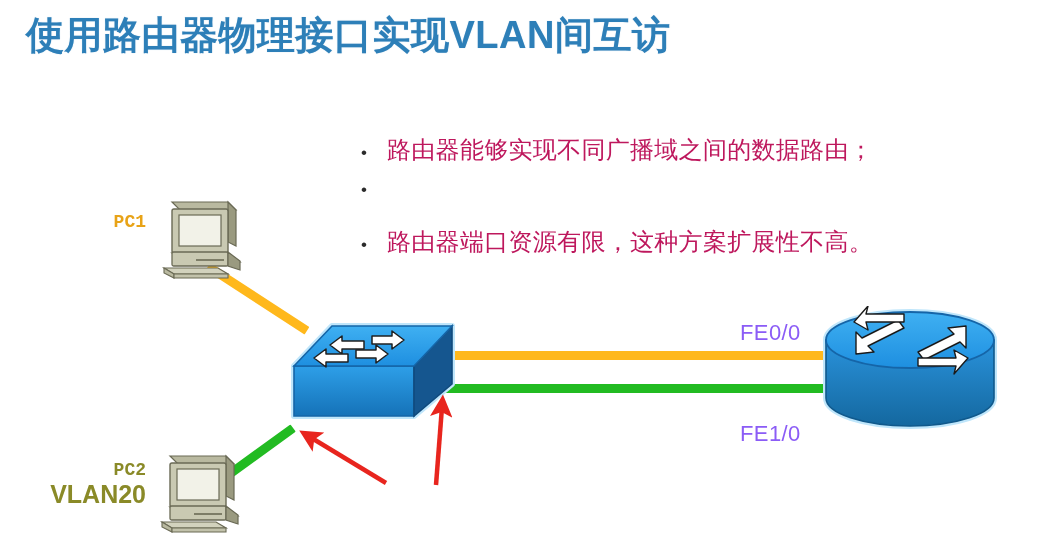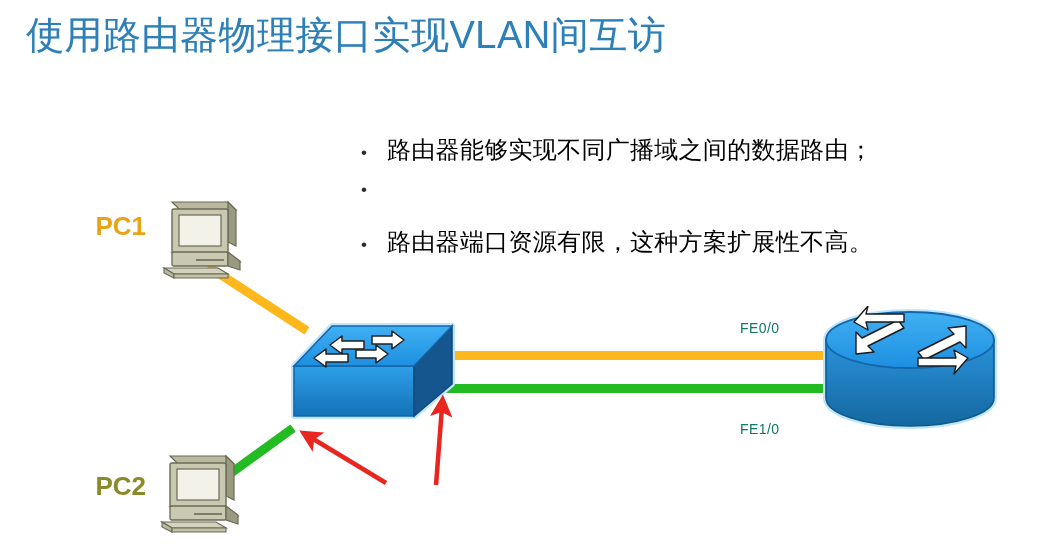--- a/index.html
+++ b/index.html
@@ -15,21 +15,21 @@
     overflow: hidden;
     font-family: "Liberation Sans", "DejaVu Sans", sans-serif;
   }
 
   
   #title {
     position: absolute;
     left: 26px;
     top: 10px;
     font-size: 38px;
-    font-weight: normal;
+    font-weight: bold;
     color: #2d7fb8;
     letter-spacing: 0.5px;
     white-space: nowrap;
     text-shadow: 0 0 1px rgba(45,127,184,0.35);
   }
 
   
   #bullets {
     position: absolute;
     left: 355px;
@@ -45,48 +45,48 @@
     width: 32px;
     flex: 0 0 32px;
     font-size: 17px;
     color: #2b2b2b;
     text-align: left;
     padding-left: 6px;
     box-sizing: border-box;
   }
   .bullet-text {
     font-size: 24px;
-    color: #000000;
+    color: #be185d;
     white-space: nowrap;
     letter-spacing: 0.3px;
   }
 
   
   .cable {
     position: absolute;
     transform-origin: 0 50%;
     border-radius: 1px;
   }
 
   
   .pc-label {
     position: absolute;
     text-align: right;
     font-weight: bold;
     white-space: nowrap;
     line-height: 1.12;
   }
-  .pc-label .name { font-size: 26px; display: block; }
+  .pc-label .name { font-size: 18px; display: block; font-family: Liberation Mono, monospace; }
   .pc-label .vlan { font-size: 25px; display: block; }
 
   
   .if-label {
     position: absolute;
-    font-size: 14px;
-    color: #0f766e;
+    font-size: 22px;
+    color: #8b5cf6;
     white-space: nowrap;
     letter-spacing: 0.4px;
   }
 
   
   #access-note {
     position: absolute;
     left: 388px;
     top: 488px;
     font-size: 17px;
@@ -170,22 +170,23 @@
       <polygon points="22,55 78,55 90,64 34,64" fill="#b9b9a0" stroke="#6a6a55" stroke-width="1.2"></polygon>
       <rect x="22" y="54" width="56" height="14" rx="1.5" fill="#c9c9b2" stroke="#6a6a55" stroke-width="1.3"></rect>
       <polygon points="78,54 90,63 90,72 78,68" fill="#9a9a80" stroke="#6a6a55" stroke-width="1.2"></polygon>
       <line x1="46" y1="62" x2="74" y2="62" stroke="#6a6a55" stroke-width="1.6"></line>
       <polygon points="14,70 68,70 78,76 24,76" fill="#d2d2bd" stroke="#6a6a55" stroke-width="1.2"></polygon>
       <polygon points="14,70 14,75 24,80 24,76" fill="#b9b9a0" stroke="#6a6a55" stroke-width="1.1"></polygon>
       <polygon points="24,76 78,76 78,80 24,80" fill="#c2c2ab" stroke="#6a6a55" stroke-width="1.1"></polygon>
     </svg>
   </div>
 
-  <div class="pc-label" style="left:28px; top:472px; width:118px; color:#8a8a28;">
+  <div class="pc-label" style="left:28px; top:460px; width:118px; color:#8a8a28;">
     <span class="name">PC2</span>
+    <span class="vlan">VLAN20</span>
   </div>
 
   <div class="icon-box" style="left:286px; top:312px; width:172px; height:116px;">
     <svg width="172" height="116" viewBox="0 0 172 116">
       <defs>
         <linearGradient id="swTop" x1="0" y1="0" x2="0" y2="1">
           <stop offset="0%" stop-color="#3fb0f2"></stop>
           <stop offset="100%" stop-color="#1e8fe0"></stop>
         </linearGradient>
         <linearGradient id="swFront" x1="0" y1="0" x2="0" y2="1">

